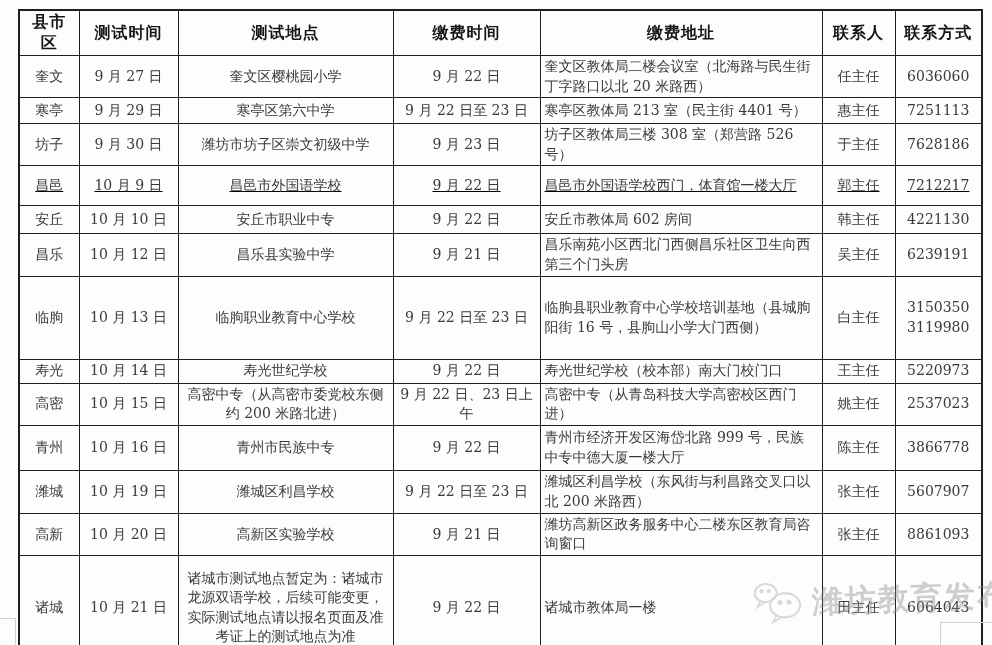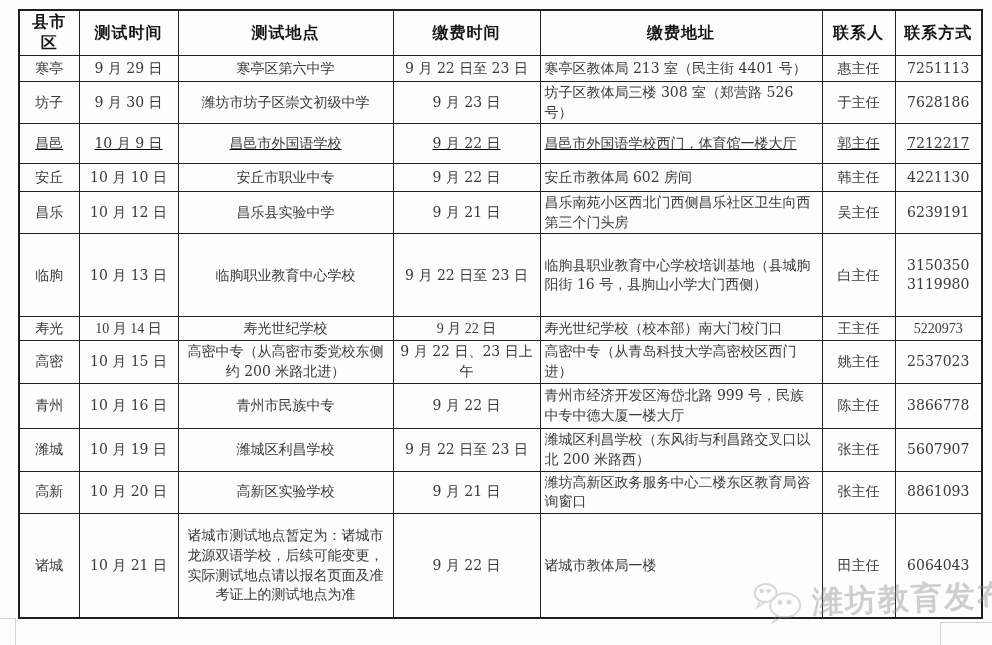--- a/index.html
+++ b/index.html
@@ -40,21 +40,21 @@
   .sched td.phone { white-space:pre-line; }
   
   tr.hh  { height:38px; }
   tr.h42 { height:42px; }
   tr.h26 { height:26px; }
   tr.h38 { height:38px; }
   tr.h40 { height:40px;text-decoration:underline; }
   tr.h28 { height:28px;margin-left:36px; }
   tr.h39 { height:39px; }
   tr.h83 { height:83px;padding-left:32px; }
-  tr.h24 { height:24px;font-family:Liberation Serif, serif; }
+  tr.h24 { height:24px; }
   tr.h45 { height:45px;margin-left:35px; }
   tr.h43 { height:43px;margin-top:8px; }
   tr.h105{ height:105px; }
   
   .watermark {
     position:absolute; left:752px; top:576px;
     display:flex; align-items:center;
     pointer-events:none;
     transform:rotate(-2deg);
     z-index:5;
@@ -97,20 +97,29 @@
         <th>县市区</th>
         <th>测试时间</th>
         <th>测试地点</th>
         <th>缴费时间</th>
         <th>缴费地址</th>
         <th>联系人</th>
         <th>联系方式</th>
       </tr>
     </thead>
     <tbody>
+      <tr class="h42">
+        <td>奎文</td>
+        <td>9 月 27 日</td>
+        <td>奎文区樱桃园小学</td>
+        <td>9 月 22 日</td>
+        <td class="addr">奎文区教体局二楼会议室（北海路与民生街丁字路口以北 20 米路西）</td>
+        <td>任主任</td>
+        <td class="phone">6036060</td>
+      </tr>
       <tr class="h26">
         <td>寒亭</td>
         <td>9 月 29 日</td>
         <td>寒亭区第六中学</td>
         <td>9 月 22 日至 23 日</td>
         <td class="addr">寒亭区教体局 213 室（民主街 4401 号）</td>
         <td>惠主任</td>
         <td class="phone">7251113</td>
       </tr>
       <tr class="h38">

